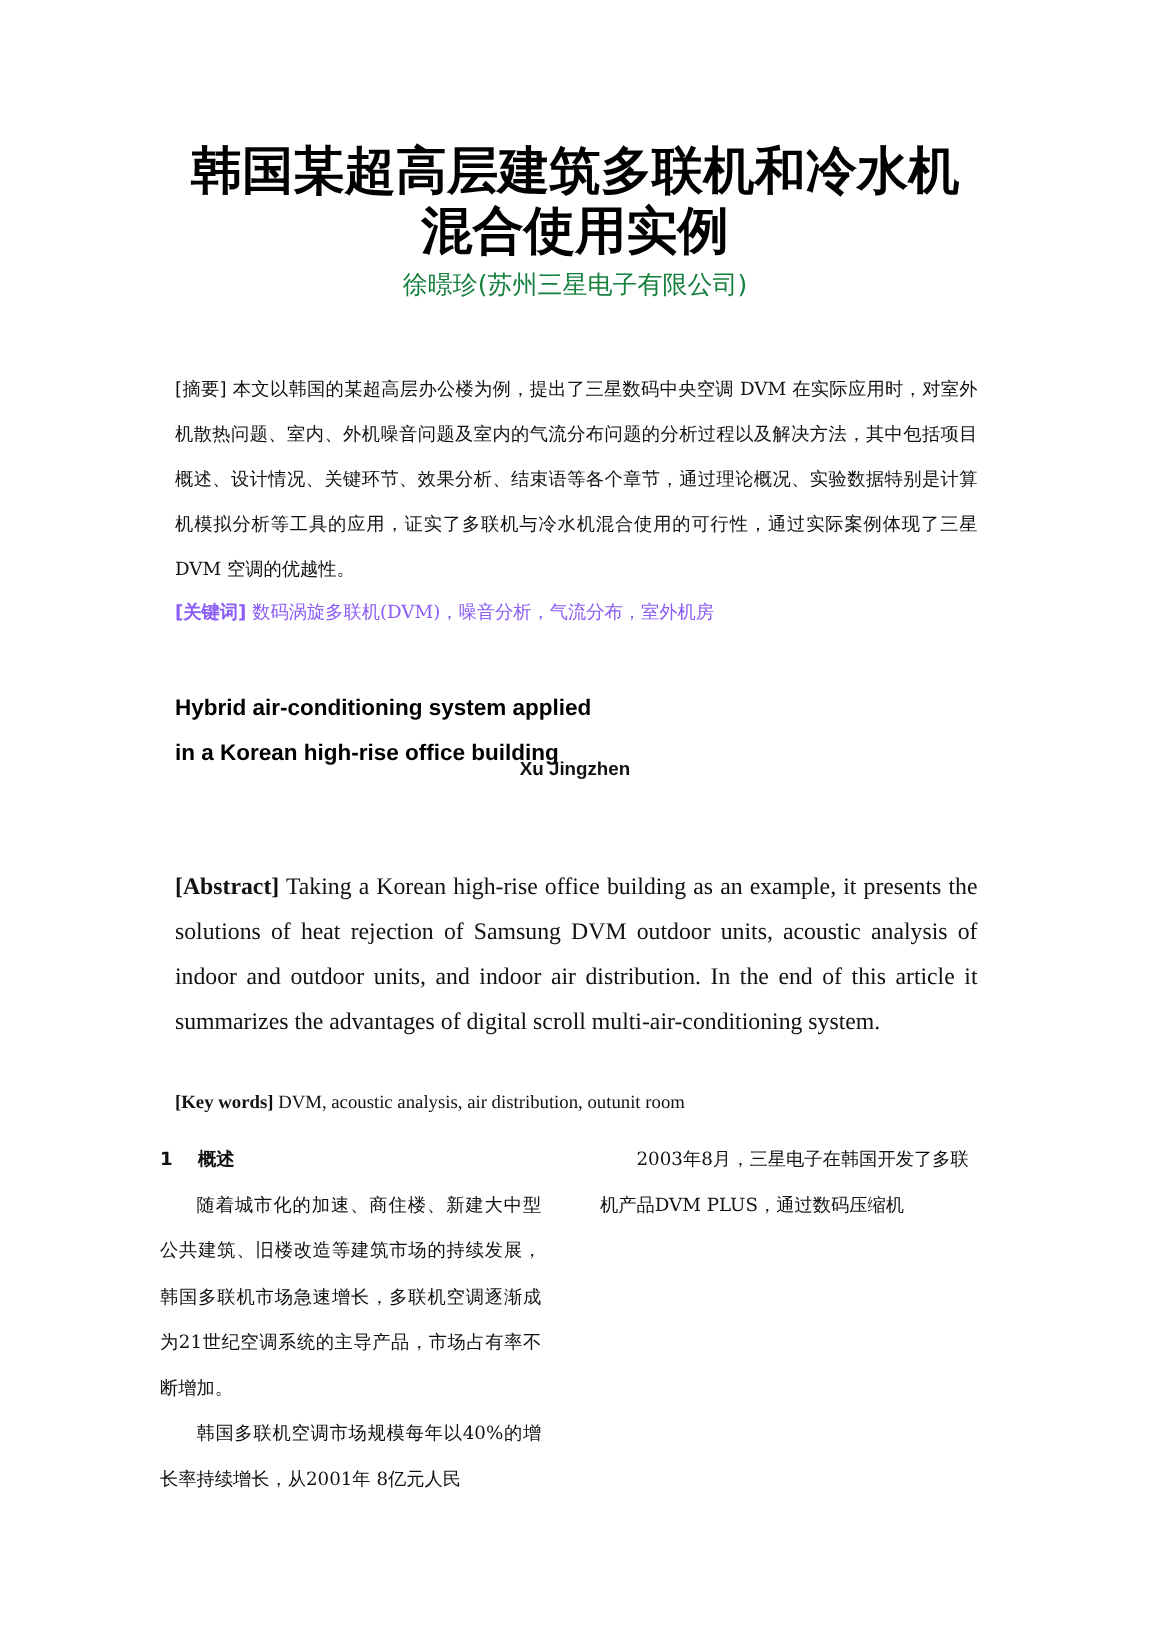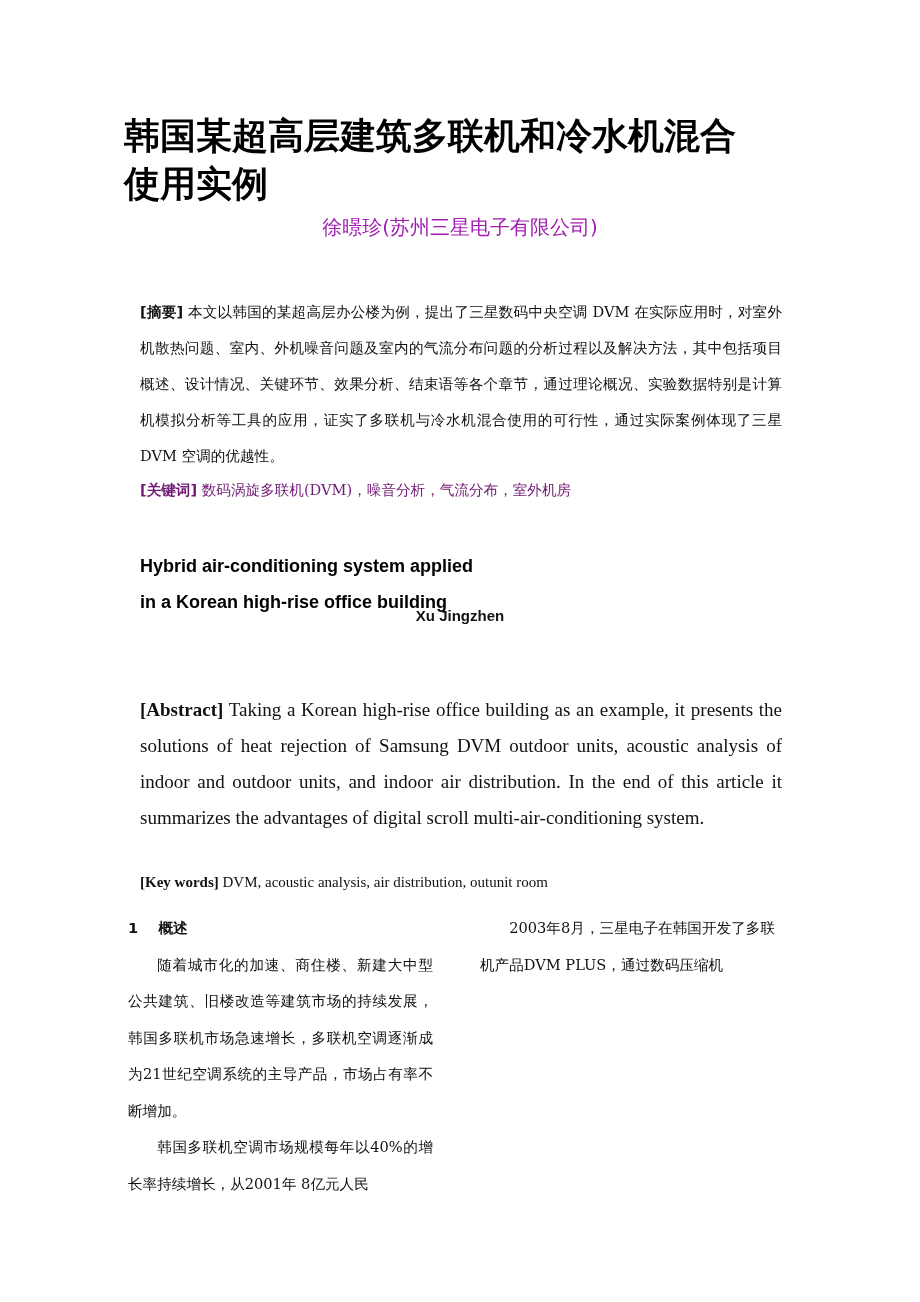--- a/index.html
+++ b/index.html
@@ -1,42 +1,42 @@
 <!DOCTYPE html>
 <html><head>
   <meta charset="utf-8">
   <style>
     html, body { margin: 0; padding: 0; background: #ffffff; }
     body { width: 920px; height: 1302px; position: relative; overflow: hidden; color: #111; }
     .page { position: absolute; left: 0; top: 0; width: 920px; height: 1302px; background: #fff; }
 
     .title-cn {
-      position: absolute; left: 124px; width: 640px; top: 112px;
-      text-align: left;
+      position: absolute; left: 140px; width: 640px; top: 112px;
+      text-align: center;
       font-family: "DejaVu Sans", sans-serif; font-weight: bold;
-      font-size: 36px; line-height: 48px; color: #000;
+      font-size: 41px; line-height: 48px; color: #000;
     }
     .author-cn {
       position: absolute; left: 140px; width: 640px; top: 212px;
       text-align: center;
       font-family: "DejaVu Sans", sans-serif;
-      font-size: 20px; line-height: 30px; color: #a21caf;
+      font-size: 20px; line-height: 30px; color: #15803d;
     }
 
     .abs-cn {
       position: absolute; left: 140px; width: 642px; top: 294px;
       font-family: "DejaVu Serif", serif;
       font-size: 14.6px; line-height: 36px; color: #111;
       text-align: justify;
     }
-    .abs-cn .lbl { font-family: "DejaVu Sans", sans-serif; font-weight: bold; }
+    .abs-cn .lbl { font-family: "DejaVu Sans", sans-serif; font-weight: normal; }
     .kw-cn {
       position: absolute; left: 140px; width: 642px; top: 474px;
       font-family: "DejaVu Serif", serif;
-      font-size: 14.6px; line-height: 32px; color: #701a75;
+      font-size: 14.6px; line-height: 32px; color: #8b5cf6;
     }
     .kw-cn .lbl { font-family: "DejaVu Sans", sans-serif; font-weight: bold; }
 
     .title-en {
       position: absolute; left: 140px; width: 640px; top: 548px;
       font-family: "Liberation Sans", sans-serif; font-weight: bold;
       font-size: 18px; line-height: 36px; color: #000;
     }
     .author-en {
       position: absolute; left: 140px; width: 640px; top: 604px;

